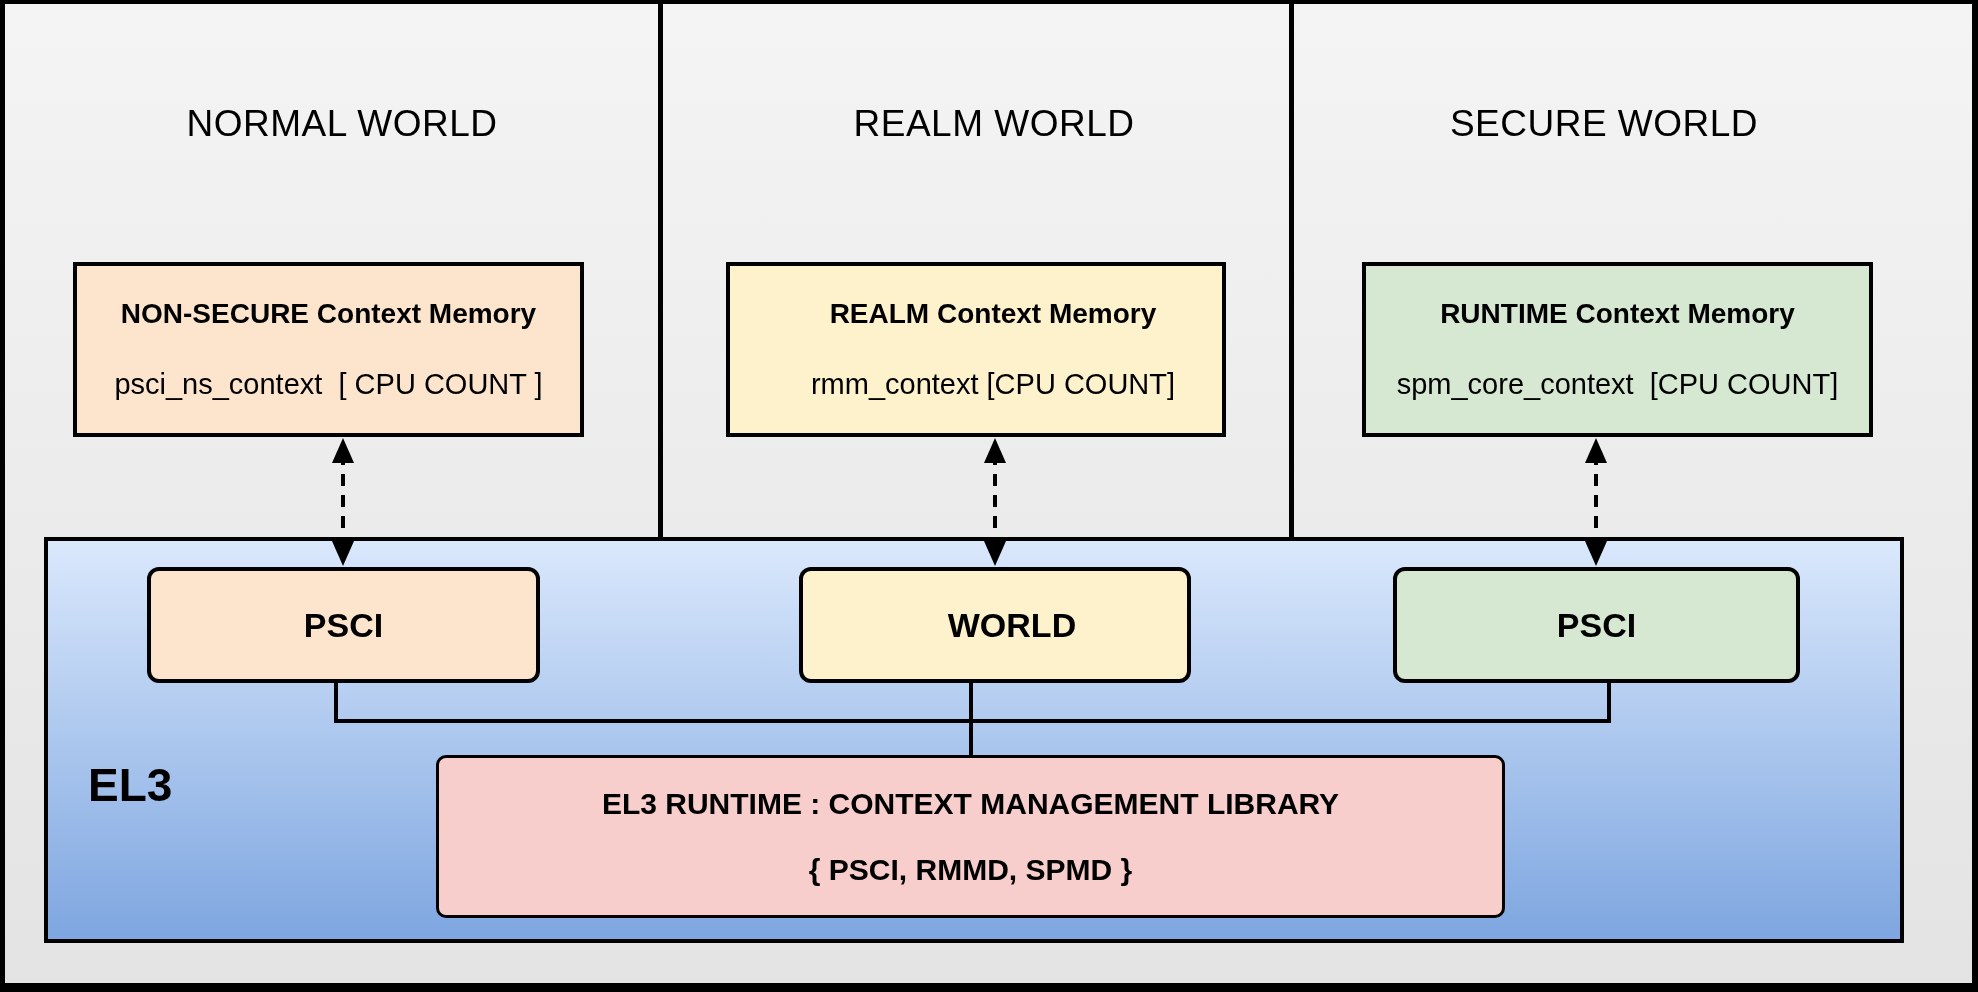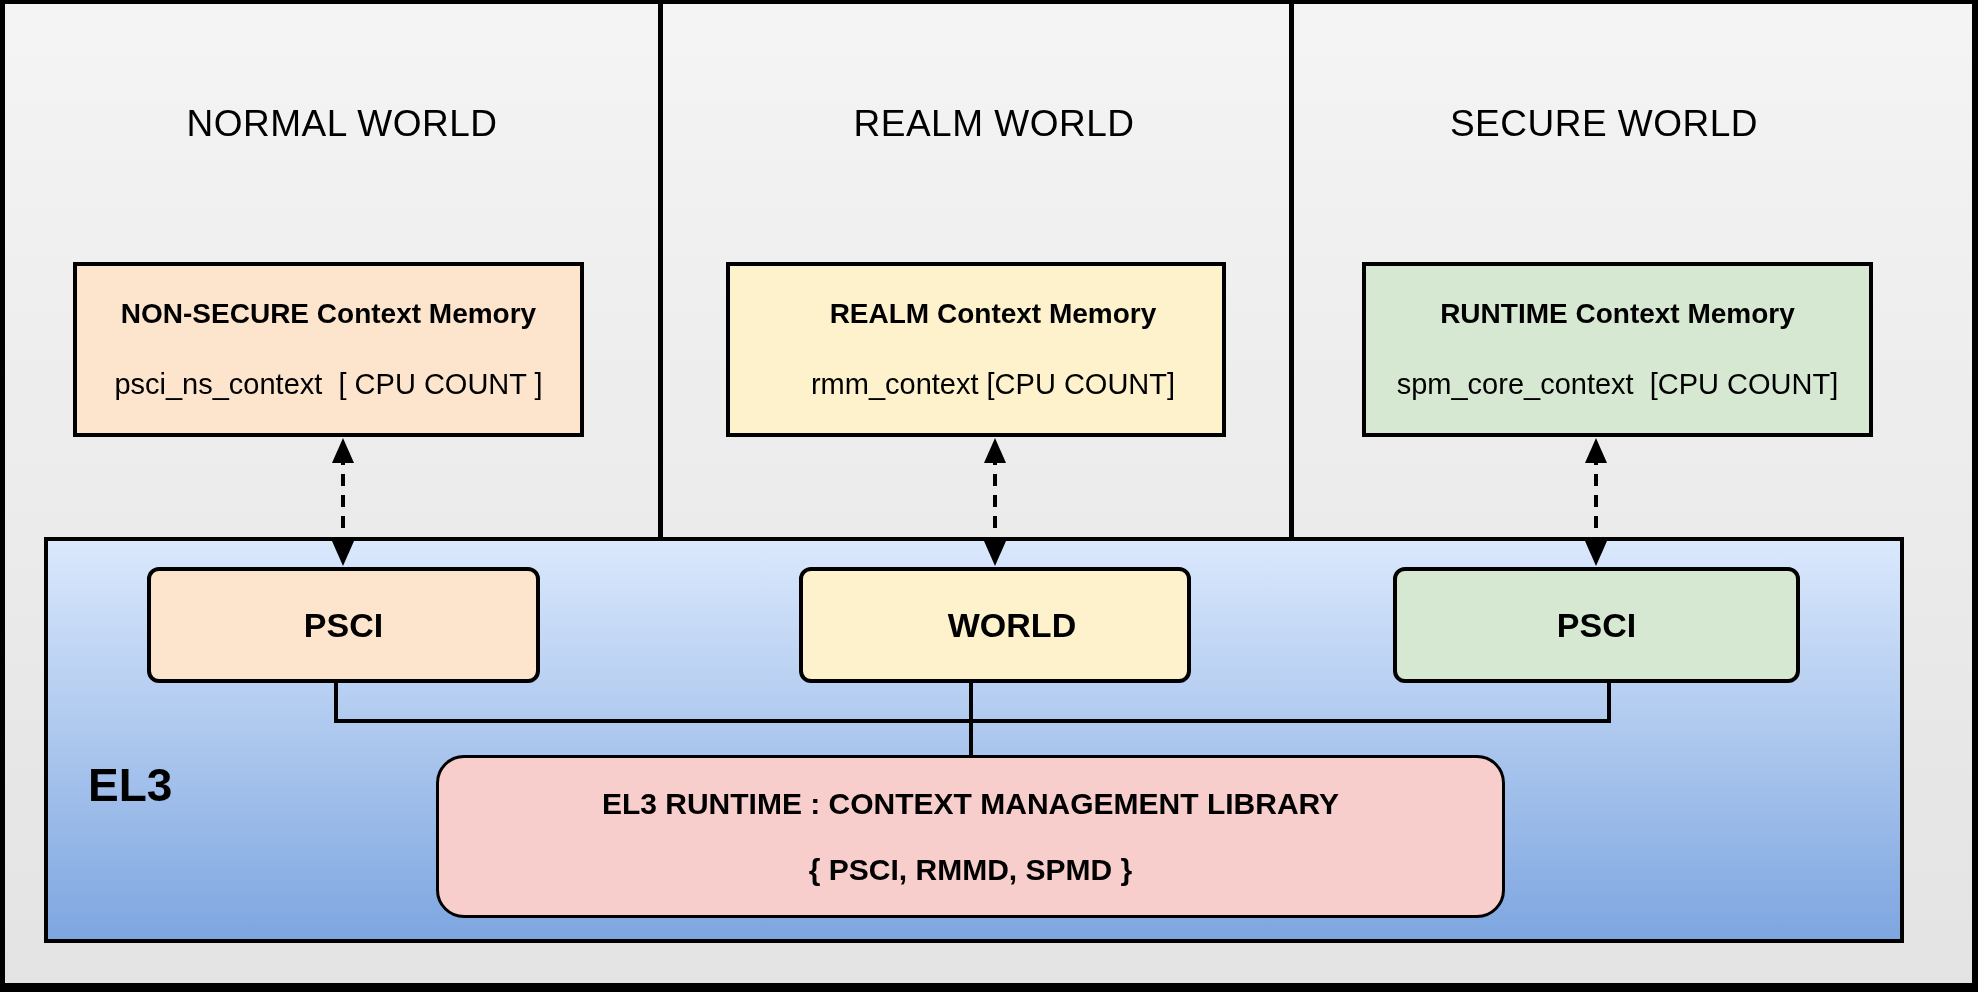--- a/index.html
+++ b/index.html
@@ -44,21 +44,21 @@
     position:absolute;top:567px;height:116px;box-sizing:border-box;
     border:4px solid #000;border-radius:12px;
     display:flex;align-items:center;justify-content:center;
     font-size:34px;font-weight:bold;line-height:1;z-index:20;
   }
   .box-peach{background:var(--peach,#fce5cc);}
   .box-yellow{background:var(--yellow,#fdf2cc);padding-left:34px;}
   .box-green{background:var(--green,#d7e8d2);}
   .runtime-box{
     position:absolute;left:436px;top:755px;width:1069px;height:163px;
-    box-sizing:border-box;border:3px solid #000;border-radius:28px;
+    box-sizing:border-box;border:3px solid #000;border-radius:10px;
     background:var(--pink,#f7cecc);
     display:flex;flex-direction:column;align-items:center;justify-content:center;
     row-gap:11px;text-align:center;
     font-size:30px;font-weight:bold;line-height:1;z-index:20;white-space:pre;gap:36px;
   }
   .el3-label{
     position:absolute;left:88px;top:762px;
     font-size:46px;font-weight:bold;line-height:1;z-index:20;
   }
 </style>

